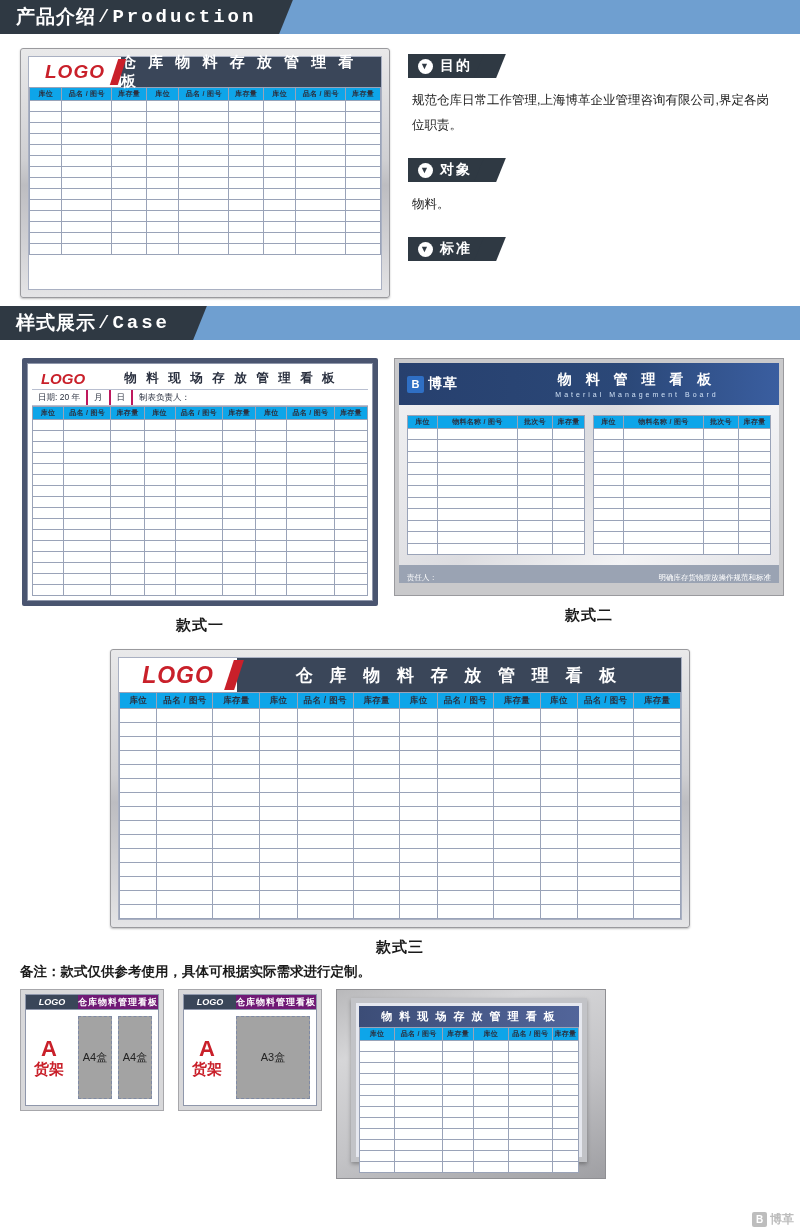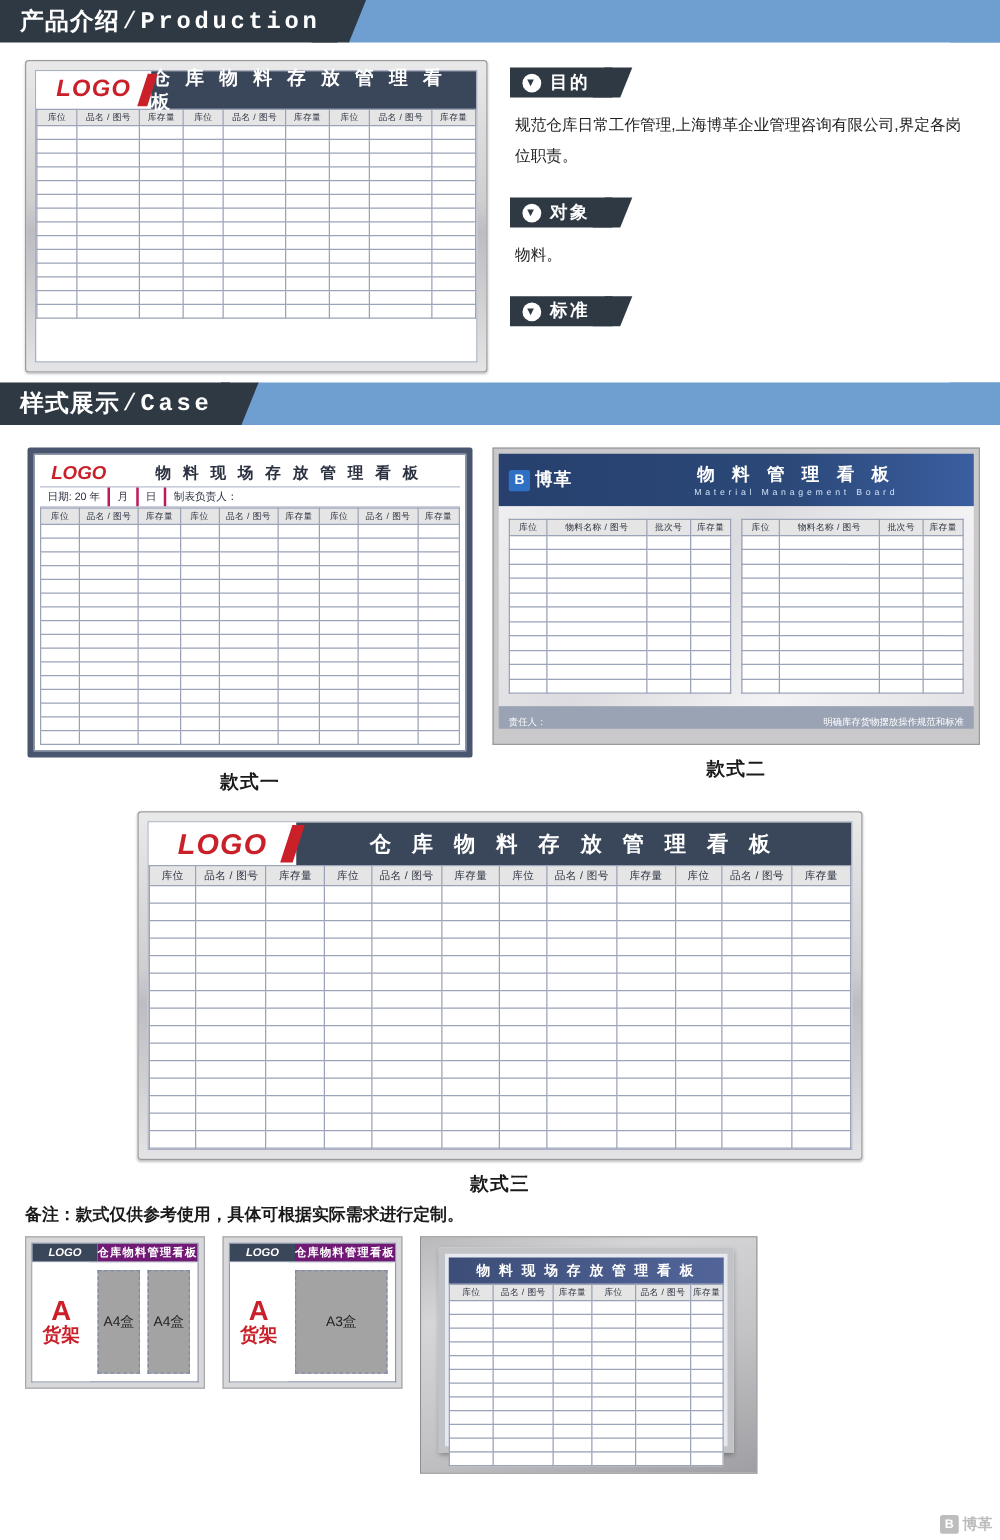--- a/index.html
+++ b/index.html
@@ -110,23 +110,23 @@
     table-layout: fixed;
   }
   table.grid th, table.grid td {
     border: 1px solid #9aa3b8;
     font-size: 7px;
     text-align: center;
     color: #2b3140;
     padding: 0;
   }
   table.grid th {
-    background: #e5e5e5;
+    background: #0ea5e9;
     height: 13px;
-    font-weight: normal;
+    font-weight: bold;
     letter-spacing: .3px;
   }
   table.grid td { height: 11px; background: #fff; }
 
   
   .purpose {
     flex: 1;
     padding-top: 6px;
   }
   .tag {

